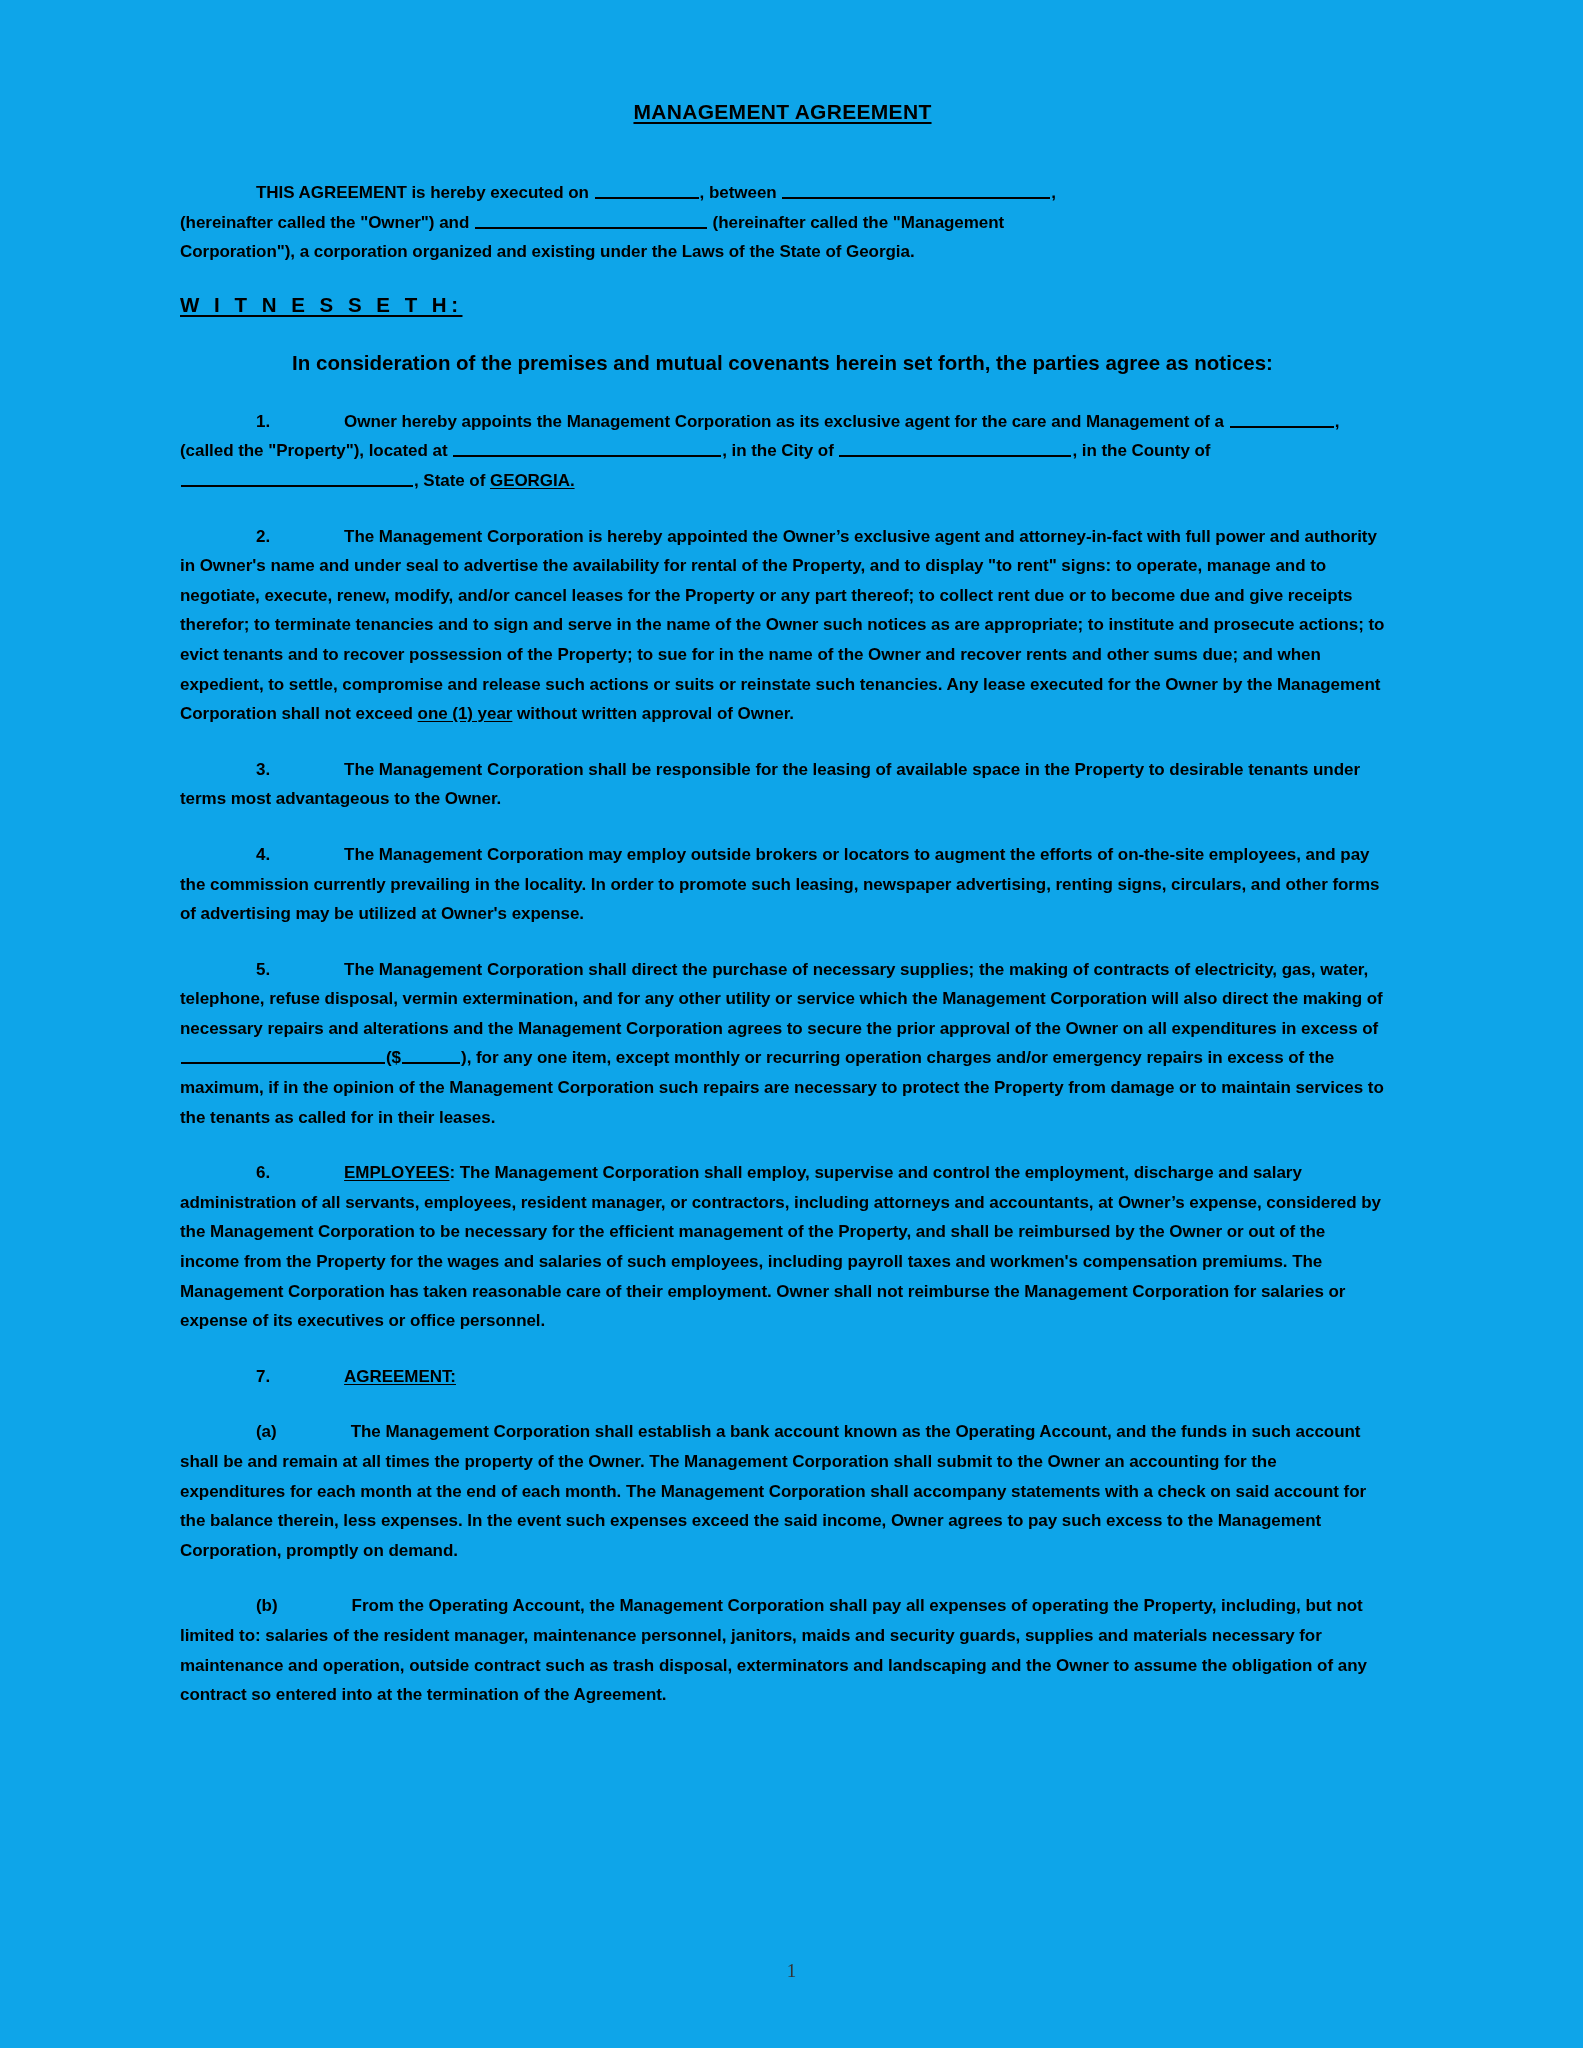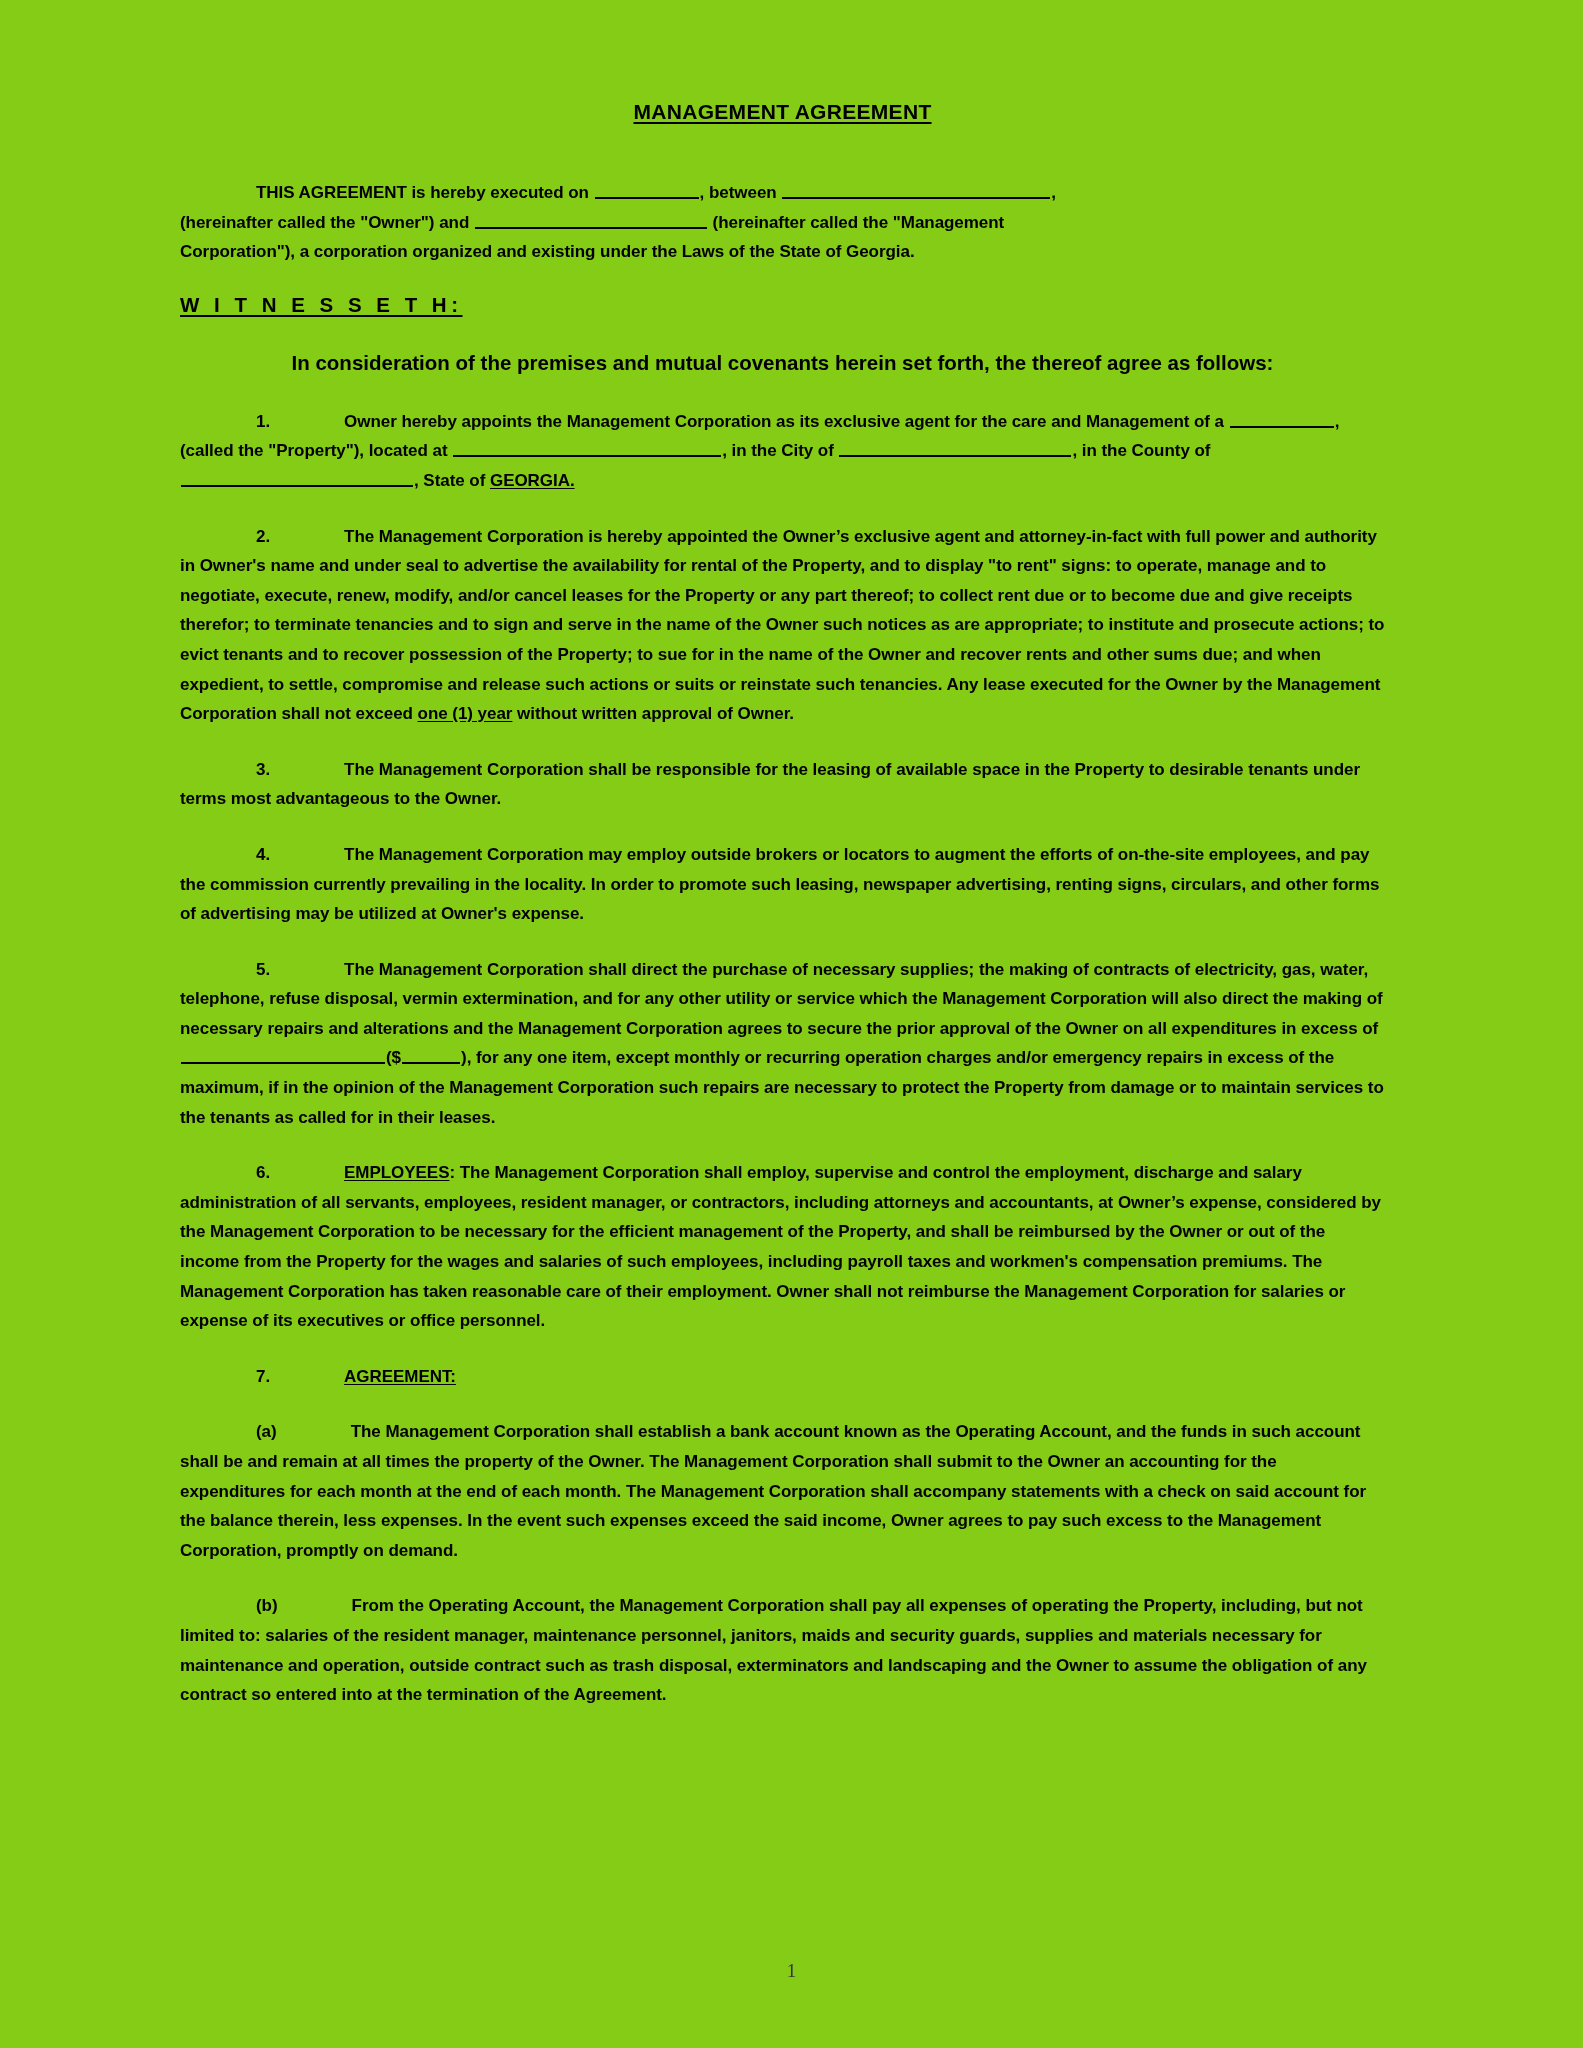--- a/index.html
+++ b/index.html
@@ -8,21 +8,21 @@
     background: #ffffff;
   }
   body {
     font-family: "Liberation Sans", sans-serif;
     color: #000000;
   }
   .page {
     position: relative;
     width: 1583px;
     height: 2048px;
-    background: #84cc16;
+    background: #0ea5e9;
     box-sizing: border-box;
     overflow: hidden;
   }
   .content {
     position: absolute;
     left: 180px;
     top: 100px;
     width: 1205px;
   }
   .doc-title {
@@ -99,21 +99,21 @@
 
 <div class="page">
   <div class="content">
 
     <h1 class="doc-title"><span>MANAGEMENT AGREEMENT</span></h1>
 
     <p class="para"><span class="indent"></span><span>THIS AGREEMENT is hereby executed on </span><span class="blank b-sm"></span><span>, between </span><span class="blank b-xl"></span><span>,</span><br><span>(hereinafter called the "Owner") and </span><span class="blank b-lg"></span><span> (hereinafter called the "Management</span><br><span>Corporation"), a corporation organized and existing under the Laws of the State of Georgia.</span></p>
 
     <p class="witnesseth"><span>W I T N E S S E T H:</span></p>
 
-    <p class="center-para">In consideration of the premises and mutual covenants herein set forth, the thereof agree as follows:</p>
+    <p class="center-para">In consideration of the premises and mutual covenants herein set forth, the parties agree as notices:</p>
 
     <p class="para"><span class="indent"></span><span>1.</span><span class="numtab"></span><span>Owner hereby appoints the Management Corporation as its exclusive agent for the care and Management of a </span><span class="blank b-sm"></span><span>, (called the "Property"), located at </span><span class="blank b-xl"></span><span>, in the City of </span><span class="blank b-city"></span><span>,  in the County of </span><span class="blank b-city"></span><span>,  State of </span><span class="u">GEORGIA.</span></p>
 
     <p class="para"><span class="indent"></span><span>2.</span><span class="numtab"></span><span>The Management Corporation is hereby appointed the Owner’s exclusive agent and attorney-in-fact with full power and authority in Owner's name and under seal to advertise the availability for rental of the Property, and to display "to rent" signs: to operate, manage and to negotiate, execute, renew, modify, and/or cancel leases for the Property or any part thereof; to collect rent due or to become due and give receipts therefor; to terminate tenancies and to sign and serve in the name of the Owner such notices as are appropriate; to institute and prosecute actions; to evict tenants and to recover possession of the Property; to sue for in the name of the Owner and recover rents and other sums due; and when expedient, to settle, compromise and release such actions or suits or reinstate such tenancies.  Any lease executed for the Owner by the Management Corporation shall not exceed </span><span class="u">one (1) year</span><span> without written approval of Owner.</span></p>
 
     <p class="para"><span class="indent"></span><span>3.</span><span class="numtab"></span><span>The Management Corporation shall be responsible for the leasing of available space in the Property to desirable tenants under terms most advantageous to the Owner.</span></p>
 
     <p class="para"><span class="indent"></span><span>4.</span><span class="numtab"></span><span>The Management Corporation may employ outside brokers or locators to augment the efforts of on-the-site employees, and pay the commission currently prevailing in the locality.  In order to promote such leasing, newspaper advertising, renting signs, circulars, and other forms of advertising may be utilized at Owner's expense.</span></p>
 
     <p class="para"><span class="indent"></span><span>5.</span><span class="numtab"></span><span>The Management Corporation shall direct the purchase of necessary supplies; the making of contracts of electricity, gas, water, telephone, refuse disposal, vermin extermination, and for any other utility or service which the Management Corporation will also direct the making of necessary repairs and alterations and the Management Corporation agrees to secure the prior approval of the Owner on all expenditures in excess of </span><span class="blank b-md"></span><span>($</span><span class="blank b-xs"></span><span>),  for any one item, except monthly or recurring operation charges and/or emergency repairs in excess of the maximum, if in the opinion of the Management Corporation such repairs are necessary to protect the Property from damage or to maintain services to the tenants as called for in their leases.</span></p>

